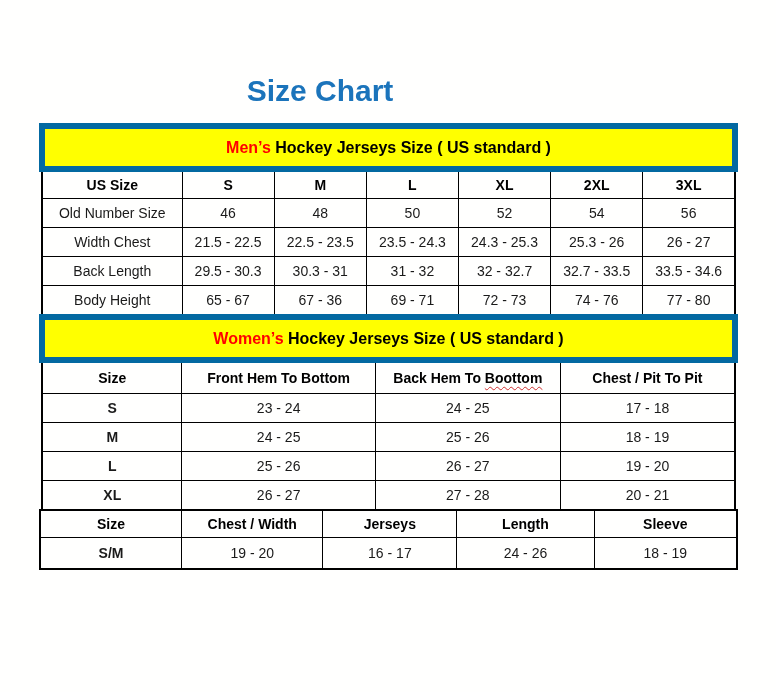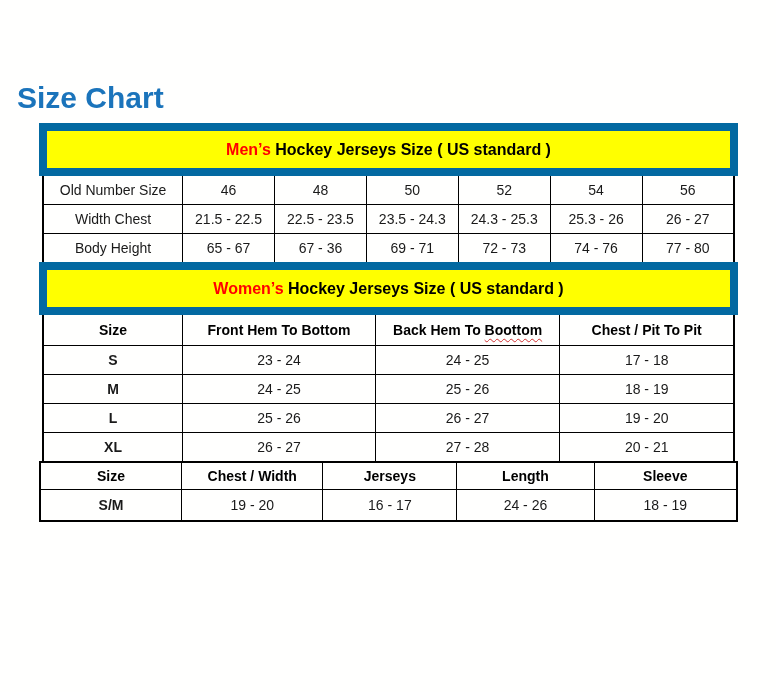--- a/index.html
+++ b/index.html
@@ -1,33 +1,33 @@
 <!DOCTYPE html>
 <html><head>
 <meta charset="utf-8">
 <style>
   html,body{margin:0;padding:0;}
   body{
     width:776px;height:692px;background:#fffffe;position:relative;overflow:hidden;
     font-family:"Liberation Sans",sans-serif;color:#1a1a1a;
   }
   .title{
-    position:absolute;left:0;top:64px;width:620px;margin:17px;
-    text-align:left;font-size:30px;font-weight:bold;color:#1b74bb;
+    position:absolute;left:0;top:64px;width:620px;margin:10px;
+    text-align:center;font-size:30px;font-weight:bold;color:#1b74bb;
   }
   #chart{position:absolute;left:39px;top:123px;width:699px;}
   table.t{border-collapse:collapse;width:100%;table-layout:fixed;border:2px solid #000;}
   table.t + table.t{margin-top:-2px;padding-left:26px;}
   table.t td{
     border:1px solid #000;text-align:center;vertical-align:middle;
     font-size:14px;padding:0 2px;overflow:hidden;white-space:nowrap;
   }
   tr.band td{
     background:#ffff00;font-weight:bold;font-size:16px;height:37px;
-    border:8px solid #0369a1;color:#000;
+    border:6px solid #0369a1;color:#000;
   }
   .hl{color:#ff0000;}
   tr.head td{font-weight:bold;height:26px;color:#000;}
   tr.data td{height:28px;}
   .t-women tr.head td{height:30px;}
   .t-youth tr.data td{height:30px;}
   .t-women .lab,.t-youth .lab{font-weight:bold;}
   .sq{
     text-decoration:underline wavy #d03030;
     text-decoration-thickness:1px;text-underline-offset:3px;text-decoration-skip-ink:none;
@@ -45,37 +45,55 @@
         <col style="width: 13.3%;">
         <col style="width: 13.3%;">
         <col style="width: 13.3%;">
         <col style="width: 13.3%;">
         <col style="width: 13.3%;">
       </colgroup>
       <tbody>
         <tr class="band">
           <td colspan="7"><span class="hl">Men’s</span> Hockey Jerseys Size ( US standard )</td>
         </tr>
+        <tr class="head">
+          <td>US Size</td>
+          <td>S</td>
+          <td>M</td>
+          <td>L</td>
+          <td>XL</td>
+          <td>2XL</td>
+          <td>3XL</td>
+        </tr>
         <tr class="data">
           <td class="lab">Old Number Size</td>
           <td>46</td>
           <td>48</td>
           <td>50</td>
           <td>52</td>
           <td>54</td>
           <td>56</td>
         </tr>
         <tr class="data">
           <td class="lab">Width Chest</td>
           <td>21.5 - 22.5</td>
           <td>22.5 - 23.5</td>
           <td>23.5 - 24.3</td>
           <td>24.3 - 25.3</td>
           <td>25.3 - 26</td>
           <td>26 - 27</td>
+        </tr>
+        <tr class="data">
+          <td class="lab">Back Length</td>
+          <td>29.5 - 30.3</td>
+          <td>30.3 - 31</td>
+          <td>31 - 32</td>
+          <td>32 - 32.7</td>
+          <td>32.7 - 33.5</td>
+          <td>33.5 - 34.6</td>
         </tr>
         <tr class="data">
           <td class="lab">Body Height</td>
           <td>65 - 67</td>
           <td>67 - 36</td>
           <td>69 - 71</td>
           <td>72 - 73</td>
           <td>74 - 76</td>
           <td>77 - 80</td>
         </tr>

